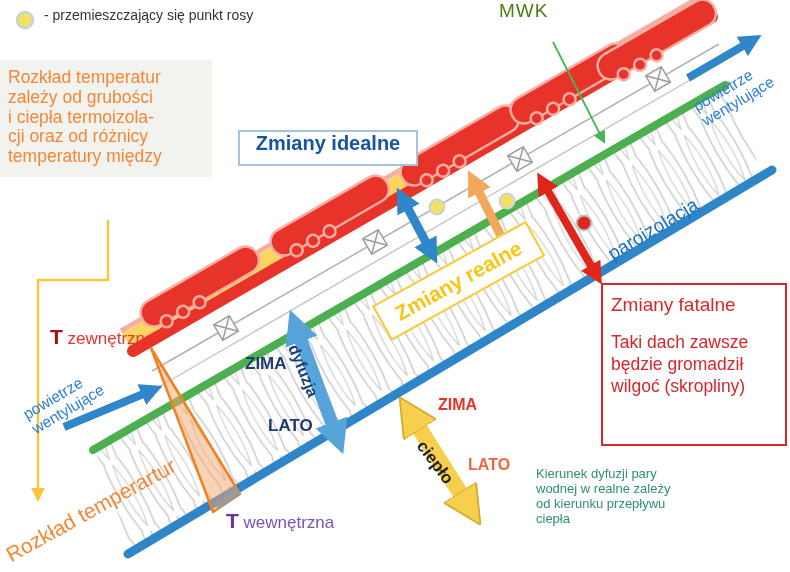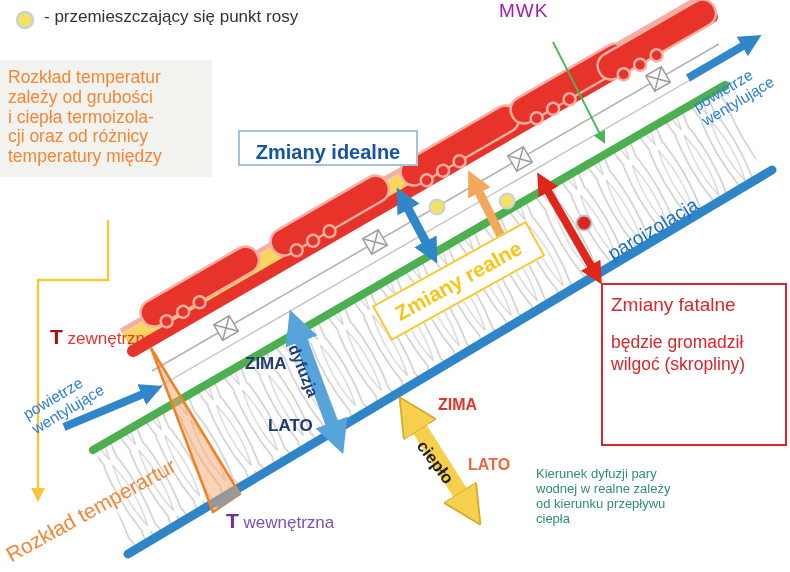--- a/index.html
+++ b/index.html
@@ -1,27 +1,27 @@
 <!DOCTYPE html>
 <html><head>
 <meta charset="utf-8">
 <style>
   html,body{margin:0;padding:0;background:#fff;}
   #stage{position:relative;width:790px;height:572px;overflow:hidden;background:#fff;
          font-family:"Liberation Sans",sans-serif;}
   #diagram-svg{position:absolute;left:0;top:0;}
   .lbl{position:absolute;white-space:nowrap;}
-  .legend-text{left:44px;top:7px;font-size:17px;color:#333;}
-  .mwk{left:499px;top:0px;font-size:19px;color:#a21caf;letter-spacing:1px;}
+  .legend-text{left:44px;top:7px;font-size:14px;color:#333;}
+  .mwk{left:499px;top:0px;font-size:19px;color:#4d7c0f;letter-spacing:1px;}
   .info-box{left:0;top:60px;width:212px;background:#f2f2ee;color:#f58634;
             font-size:17.5px;line-height:1.13;padding:8px 6px 10px 8px;box-sizing:border-box;
             white-space:normal;}
   .box-ideal{left:238px;top:130px;width:180px;height:36px;background:#fff;
              border:2px solid #a6c3dd;color:#15559f;font-weight:bold;font-size:20px;
-             display:flex;align-items:flex-end;justify-content:center;box-sizing:border-box;}
+             display:flex;align-items:flex-start;justify-content:center;box-sizing:border-box;}
   .box-real{left:372px;top:306px;width:176px;height:40px;background:#fff;
             border:2px solid #f7ca32;color:#f9c513;font-weight:bold;font-size:21px;
             display:flex;align-items:center;justify-content:center;box-sizing:border-box;
             transform:rotate(-29deg);transform-origin:0 0;}
   .box-fatal{left:601px;top:283px;width:186px;height:163px;background:#fff;
              border:2.5px solid #d9252c;color:#d9252c;box-sizing:border-box;
              padding:9px 8px;white-space:normal;}
   .box-fatal .ttl{font-weight:normal;font-size:19px;margin-bottom:16px;}
   .box-fatal .bdy{font-size:17.5px;line-height:1.25;}
   .note{left:536px;top:467px;color:#2e8f76;font-size:13px;line-height:1.15;}
@@ -185,20 +185,21 @@
     <span>Zmiany idealne</span>
   </div>
 
   <div class="lbl box-real">
     <span>Zmiany realne</span>
   </div>
 
   <div class="lbl box-fatal">
     <div class="ttl">Zmiany fatalne</div>
     <div class="bdy">
+      <div>Taki dach zawsze</div>
       <div>będzie gromadził</div>
       <div>wilgoć (skropliny)</div>
     </div>
   </div>
 
   <div class="lbl note">
     <div>Kierunek dyfuzji pary</div>
     <div>wodnej w realne zależy</div>
     <div>od kierunku przepływu</div>
     <div>ciepła</div>

